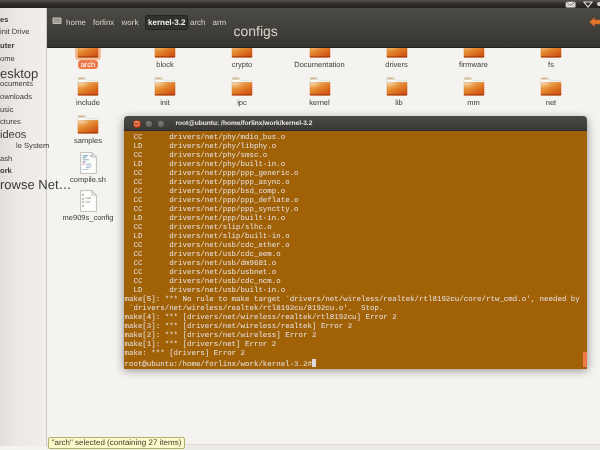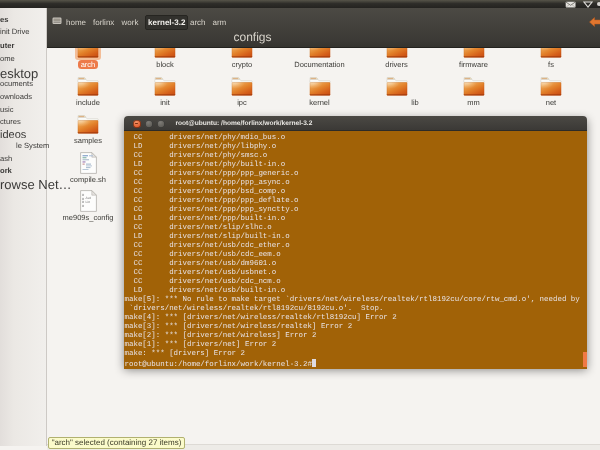--- a/index.html
+++ b/index.html
@@ -142,21 +142,21 @@
 <div class="lbl" style="left:279.5px;top:98px;width:80px">kernel</div>
 <svg style="position:absolute;left:385.5px;top:77px" width="22" height="19" viewBox="0 0 22 19">
 <path d="M1.1,2.6 L1.1,1.0 Q1.1,0.5 1.6,0.5 L7.4,0.5 L8.9,2.0 L8.9,2.6 Z" fill="#ece0c2" stroke="#c2bcae" stroke-width="0.4"></path>
 <rect x="1.7" y="1.2" width="5.4" height="1.1" fill="#d9a878"></rect>
 <path d="M0.8,5.3 L0.8,3.2 Q0.8,2.6 1.4,2.6 L8.9,2.6 L10.0,3.7 L20.4,3.7 Q21.2,3.7 21.2,4.5 L21.2,5.3 Z" fill="#fdfdfa" stroke="#c6c0b6" stroke-width="0.4"></path>
 <rect x="0.8" y="5.3" width="20.4" height="13.2" rx="0.8" fill="url(#fbody)"></rect>
 <rect x="0.8" y="5.3" width="20.4" height="13.2" rx="0.8" fill="url(#fshine)"></rect>
 <rect x="1.05" y="5.55" width="19.9" height="12.7" rx="0.7" fill="none" stroke="rgba(170,70,15,0.3)" stroke-width="0.5"></rect>
 <path d="M0.8,17.1 L21.2,17.1 L21.2,17.7 Q21.2,18.5 20.4,18.5 L1.6,18.5 Q0.8,18.5 0.8,17.7 Z" fill="rgba(148,48,8,0.5)"></path>
 </svg>
-<div class="lbl" style="left:375px;top:98px;width:80px">lib</div>
+<div class="lbl" style="left:359px;top:98px;width:80px">lib</div>
 <svg style="position:absolute;left:462.5px;top:77px" width="22" height="19" viewBox="0 0 22 19">
 <path d="M1.1,2.6 L1.1,1.0 Q1.1,0.5 1.6,0.5 L7.4,0.5 L8.9,2.0 L8.9,2.6 Z" fill="#ece0c2" stroke="#c2bcae" stroke-width="0.4"></path>
 <rect x="1.7" y="1.2" width="5.4" height="1.1" fill="#d9a878"></rect>
 <path d="M0.8,5.3 L0.8,3.2 Q0.8,2.6 1.4,2.6 L8.9,2.6 L10.0,3.7 L20.4,3.7 Q21.2,3.7 21.2,4.5 L21.2,5.3 Z" fill="#fdfdfa" stroke="#c6c0b6" stroke-width="0.4"></path>
 <rect x="0.8" y="5.3" width="20.4" height="13.2" rx="0.8" fill="url(#fbody)"></rect>
 <rect x="0.8" y="5.3" width="20.4" height="13.2" rx="0.8" fill="url(#fshine)"></rect>
 <rect x="1.05" y="5.55" width="19.9" height="12.7" rx="0.7" fill="none" stroke="rgba(170,70,15,0.3)" stroke-width="0.5"></rect>
 <path d="M0.8,17.1 L21.2,17.1 L21.2,17.7 Q21.2,18.5 20.4,18.5 L1.6,18.5 Q0.8,18.5 0.8,17.7 Z" fill="rgba(148,48,8,0.5)"></path>
 </svg>
 <div class="lbl" style="left:433.5px;top:98px;width:80px">mm</div>
@@ -240,21 +240,21 @@
 <svg style="position:absolute;left:5px;top:9.5px" width="10" height="8" viewBox="0 0 10 8">
 <rect x="0.5" y="0.5" width="9" height="6.4" rx="1.2" fill="#c7c3bb"></rect>
 <rect x="1.5" y="4.6" width="7" height="1.2" fill="#8a867e"></rect>
 <rect x="1.5" y="1.5" width="7" height="2.4" rx="0.5" fill="#9b968c"></rect>
 </svg>
 <div style="position:absolute;left:19.5px;top:10.2px;font-size:8px;color:#d8d4cb;white-space:nowrap">home</div>
 <div style="position:absolute;left:46.5px;top:10.2px;font-size:8px;color:#d8d4cb;white-space:nowrap">forlinx</div>
 <div style="position:absolute;left:75px;top:10.2px;font-size:8px;color:#d8d4cb;white-space:nowrap">work</div>
 <div style="position:absolute;left:143.5px;top:10.2px;font-size:8px;color:#d8d4cb;white-space:nowrap">arch</div>
 <div style="position:absolute;left:166px;top:10.2px;font-size:8px;color:#d8d4cb;white-space:nowrap">arm</div>
-<div style="position:absolute;left:187px;top:22px;font-size:12px;color:#d8d4cb;white-space:nowrap">configs</div>
+<div style="position:absolute;left:187px;top:15px;font-size:14px;color:#d8d4cb;white-space:nowrap">configs</div>
 <div style="position:absolute;left:98px;top:7px;width:43px;height:15px;background:#32312d;border:1px solid #262521;border-radius:2px"></div>
 <div style="position:absolute;left:101.5px;top:10.2px;font-size:8px;font-weight:bold;color:#f2f0ec;white-space:nowrap">kernel-3.2</div>
 <svg style="position:absolute;left:542px;top:8px" width="11.5" height="12" viewBox="0 0 11.5 12">
 <path d="M0.5,6 L5.5,1.5 L5.5,4 L11.5,4 L11.5,8 L5.5,8 L5.5,10.5 Z" fill="#e1762f" stroke="#c05f1d" stroke-width="0.5"></path>
 </svg>
 </div>
 
 <div style="position:absolute;left:123.5px;top:116px;width:463px;height:251px;border-radius:4px 4px 0 0;box-shadow:0 3px 10px rgba(0,0,0,0.45)">
 <div style="position:absolute;left:0;top:0;width:463px;height:15px;border-radius:4px 4px 0 0;background:linear-gradient(#4b4944,#3b3936);border-bottom:1px solid #2c2b28">
 <div style="position:absolute;left:9px;top:3.5px;width:8px;height:8px;border-radius:4.5px;background:radial-gradient(circle at 40% 30%,#f49469,#e25f31 60%,#c64718);box-shadow:inset 0 0 0 0.8px rgba(80,25,5,0.7)"></div>

